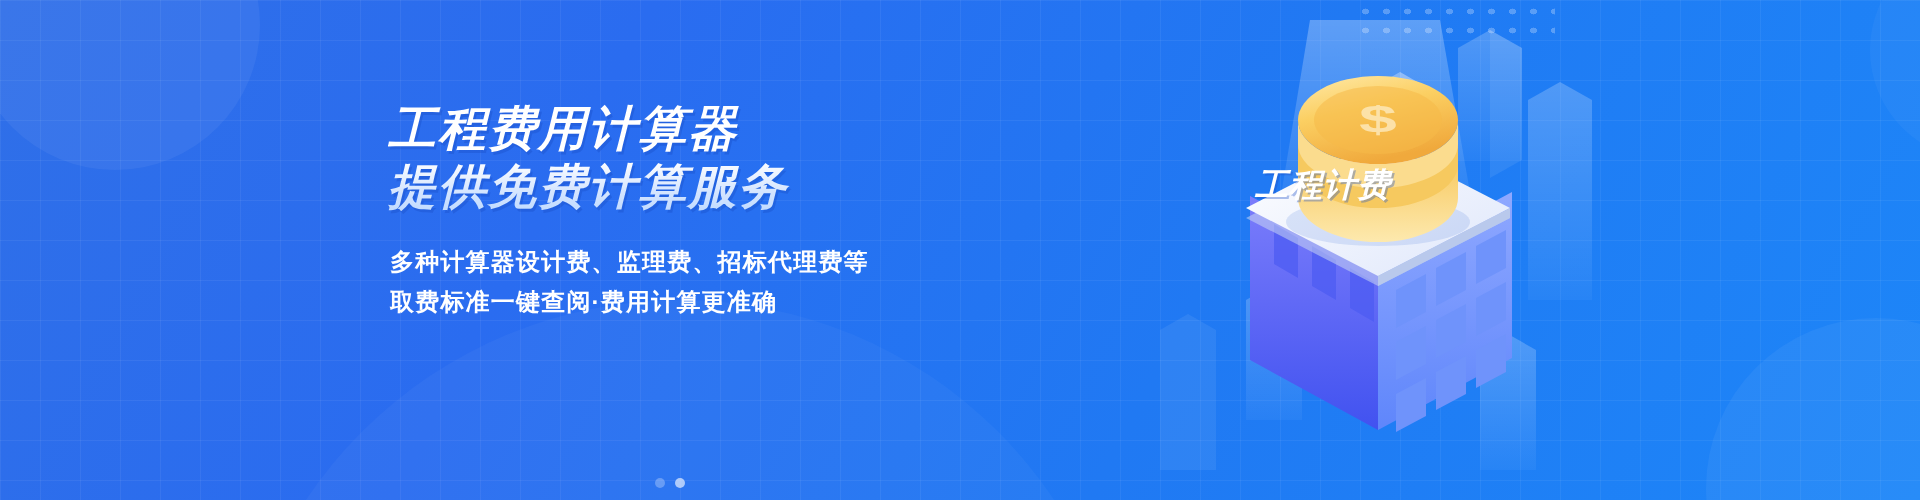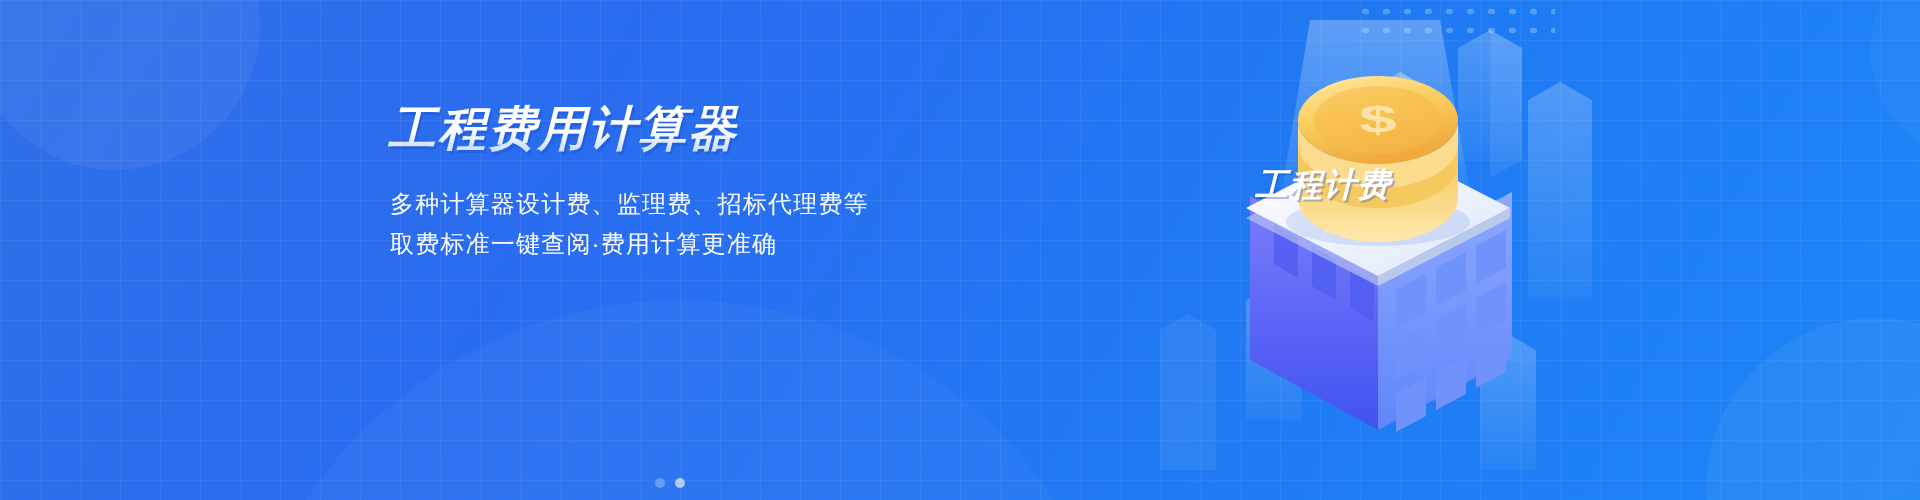--- a/index.html
+++ b/index.html
@@ -102,21 +102,21 @@
     white-space: nowrap;
   }
   .headline-line { display: block; }
 
   .subcopy {
     margin: 26px 0 16px 2px;
     color: #ffffff;
     font-size: 24px;
     line-height: 40px;
     letter-spacing: 1.2px;
-    font-weight: 400;
+    font-weight: 700;
     white-space: nowrap;
   }
   .subcopy-line { display: block; }
 
   
   .carousel-dots {
     position: absolute;
     left: 655px;
     top: 478px;
     display: flex;
@@ -262,20 +262,21 @@
         </g>
       </g>
     </svg>
   </div>
 
   <div class="badge-label">工程计费</div>
 
   <div class="copy">
     <h1 class="headline">
       <span class="headline-line">工程费用计算器</span>
+      <span class="headline-line">提供免费计算服务</span>
     </h1>
     <p class="subcopy">
       <span class="subcopy-line">多种计算器设计费、监理费、招标代理费等</span>
       <span class="subcopy-line">取费标准一键查阅·费用计算更准确</span>
     </p>
   </div>
 
   <div class="carousel-dots">
     <span class="cdot"></span>
     <span class="cdot active"></span>

